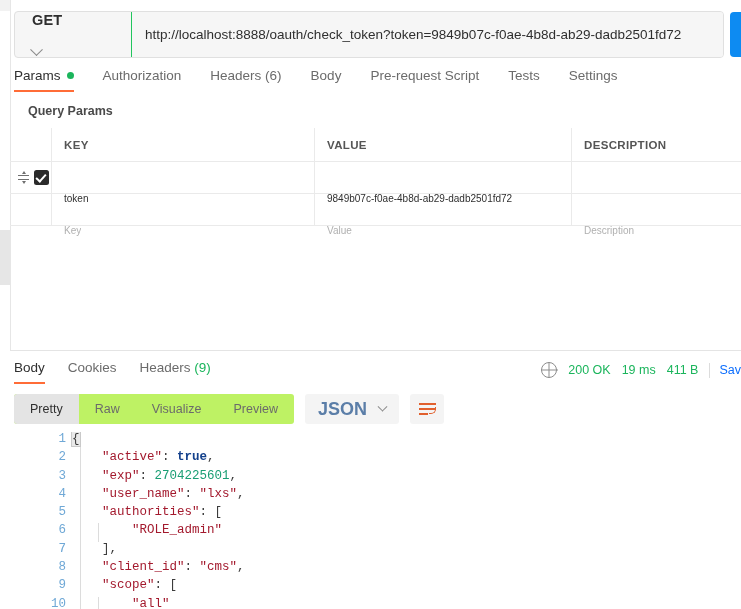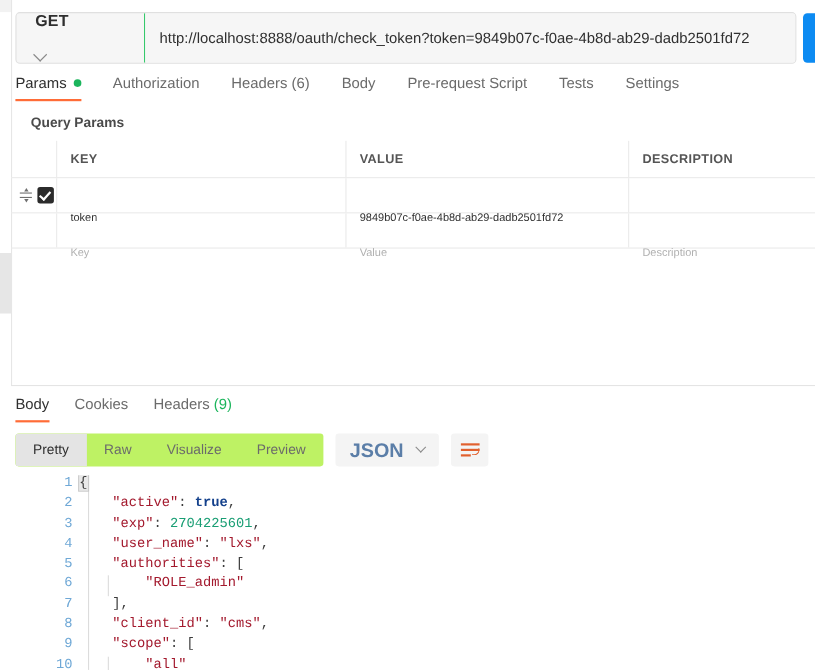--- a/index.html
+++ b/index.html
@@ -210,20 +210,28 @@
   </div>
 
   <div class="splitter"></div>
 
   <div class="res-tabs" id="res-tabs">
       <div class="restab active"><span>Body</span></div>
       <div class="restab"><span>Cookies</span></div>
       <div class="restab"><span>Headers</span><span class="cnt"> (9)</span></div>
     </div>
 
+  <div class="res-meta">
+    <span class="globe"></span>
+    <span class="mstat">200 OK</span>
+    <span class="mstat">19 ms</span>
+    <span class="mstat">411 B</span>
+    <span class="msep"></span>
+    <span class="save-link">Sav</span>
+  </div>
 
   <div class="body-tools">
     <div class="seg" id="view-modes">
         <span class="on">Pretty</span>
         <span class="">Raw</span>
         <span class="">Visualize</span>
         <span class="">Preview</span>
       </div>
     <div class="fmt-box">
       <span class="fmt-label">JSON</span>

